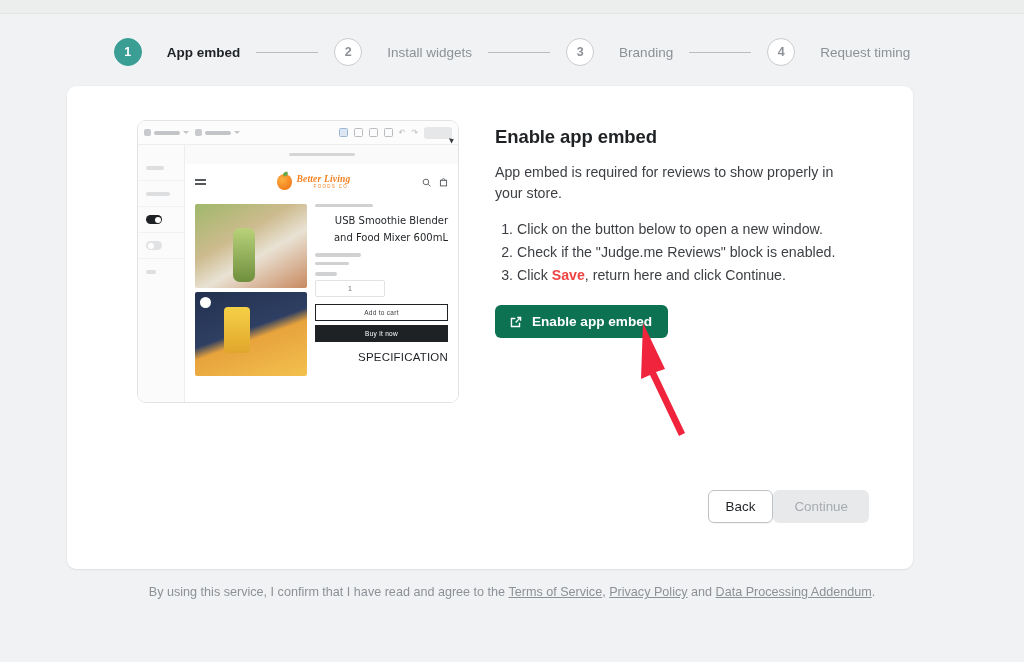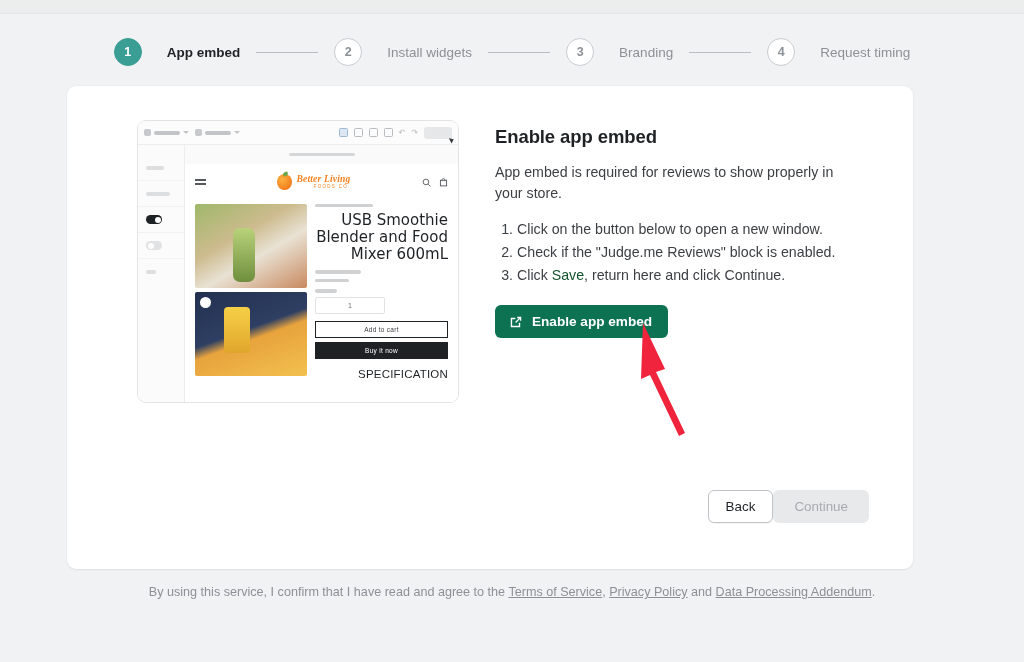--- a/index.html
+++ b/index.html
@@ -111,36 +111,36 @@
   .pv-prod { display: flex; gap: 8px; padding: 4px 10px 0 10px; }
   .pv-gallery { width: 112px; }
   .pv-photo { width: 100%; height: 84px; border-radius: 2px; margin-bottom: 4px; position: relative; overflow: hidden; }
   .pv-photo.p1 { background: linear-gradient(150deg,#9fb86a 0%,#cdbb8e 38%,#e9e2d4 60%,#c8895f 100%); }
   .pv-photo.p1::after { content:""; position:absolute; left:34%; top:28%; width:22px; height:54px; border-radius:7px; background:linear-gradient(180deg,#b9d27a,#6f8f3e); }
   .pv-photo.p2 { background: linear-gradient(160deg,#23314f 0%,#2e3f63 45%,#e8a33d 55%,#f2c14e 100%); }
   .pv-photo.p2::after { content:""; position:absolute; left:26%; top:18%; width:26px; height:46px; border-radius:4px; background:linear-gradient(180deg,#f6d046,#e0a62c); }
   .pv-badge { position:absolute; top:5px; left:5px; width:11px; height:11px; border-radius:50%; background:#fff; }
   .pv-info { flex: 1; }
   .pv-eyebrow { width: 58px; height: 3px; background: #cfd1d3; border-radius:2px; margin-bottom: 5px; }
-  .pv-title { font-size: 15px; line-height: 17px; color: #1f2225; font-family: "DejaVu Sans", sans-serif; }
+  .pv-title { font-size: 10px; line-height: 17px; color: #1f2225; font-family: "DejaVu Sans", sans-serif; }
   .pv-meta { width: 46px; height: 3.5px; background: #cfd1d3; border-radius:2px; margin-top: 7px; }
   .pv-meta.m2 { width: 34px; margin-top: 5px; }
   .pv-meta.m3 { width: 22px; margin-top: 7px; }
   .pv-qty { margin-top: 4px; width: 70px; height: 17px; border: 1px solid #e0e2e4; border-radius: 2px; display:flex; align-items:center; justify-content:center; font-size:7px; color:#6a6d71; }
   .pv-btn { margin-top: 7px; height: 17px; border: 1px solid #1f2225; display:flex; align-items:center; justify-content:center; font-size:6.5px; color:#3a3d41; letter-spacing:.3px; }
   .pv-btn.solid { background:#1f2225; color:#fff; border-color:#1f2225; margin-top: 4px; }
   .pv-spec { margin-top: 9px; font-size: 11.5px; color: #1f2225; letter-spacing: .2px; font-family: Liberation Sans, sans-serif; }
 
   
   .content { flex: 1; padding-top: 6px; }
   .content h1 { margin: 0 0 14px 0; font-size: 18.5px; font-weight: 700; color: #1f2225; letter-spacing: -.1px; }
   .lead { margin: 0 0 14px 0; font-size: 14.2px; line-height: 21px; color: #3c3f43; max-width: 352px; }
   .steps-ol { margin: 0; padding-left: 22px; }
   .steps-ol li { font-size: 14.2px; line-height: 23px; color: #3c3f43; }
-  .steps-ol li b { font-weight: 400; color: #14532d; }
+  .steps-ol li b { font-weight: 700; color: #ef4444; }
 
   .embed-btn {
     margin-top: 18px;
     display: inline-flex; align-items: center; gap: 9px;
     background: #0c7252; color: #ffffff;
     border: none; border-radius: 6px;
     padding: 9px 16px 9px 14px;
     font-size: 13.6px; font-weight: 600;
     font-family: "Liberation Sans", sans-serif;
     cursor: pointer;

